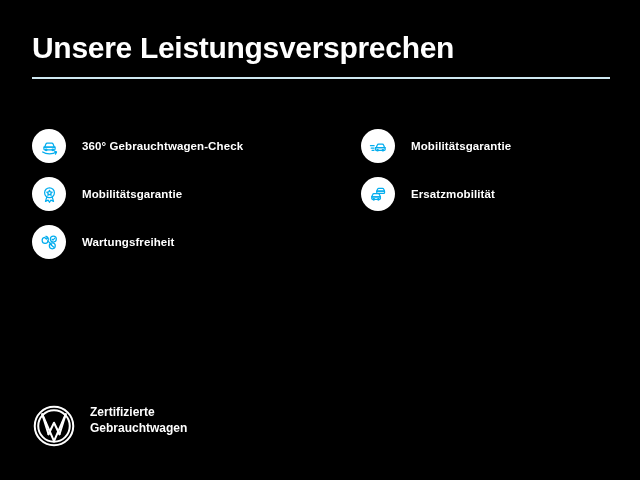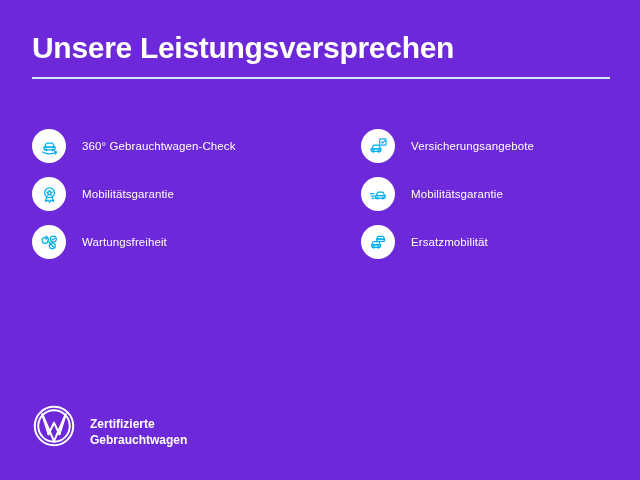--- a/index.html
+++ b/index.html
@@ -10,21 +10,21 @@
   body {
     background:#03ADEE;
     font-family:"Liberation Sans", sans-serif;
     color:#ffffff;
     -webkit-font-smoothing:antialiased;
   }
   .page {
     position:relative;
     width:640px;
     height:480px;
-    background:#6d28d9;
+    background:#000000;
   }
 
   
   .header {
     position:absolute;
     left:32px;
     top:30px;
     width:580px;
   }
   .page-title {
@@ -73,34 +73,34 @@
     justify-content:center;
   }
   .icon-circle svg {
     width:21px;
     height:21px;
     display:block;
   }
   .benefit-label {
     margin-left:16px;
     font-size:11.5px;
-    font-weight:normal;
+    font-weight:bold;
     color:#ffffff;
     line-height:14px;
     letter-spacing:0.1px;
     white-space:nowrap;
   }
 
   
   .brand {
     position:absolute;
     left:32px;
     top:404px;
     display:flex;
-    align-items:flex-end;
+    align-items:flex-start;
   }
   .vw-logo { flex:0 0 auto; width:44px; height:44px; display:block; }
   .brand-text {
     margin-left:14px;
     font-size:12px;
     font-weight:bold;
     line-height:16px;
     color:#ffffff;
     white-space:pre-line;
   }
@@ -160,34 +160,20 @@
         </span>
         <span class="benefit-label">Wartungsfreiheit</span>
       </div>
 
 
     </div>
 
     <div class="col right">
 
 
-      <div class="benefit">
-        <span class="icon-circle">
-          <svg viewBox="0 0 24 24" fill="none" stroke="#03ADEE" stroke-width="1.4" stroke-linecap="round" stroke-linejoin="round">
-            <path d="M3.6 14.6h11.2"></path>
-            <path d="M4.6 14.6l1.2-3.2a1.5 1.5 0 0 1 1.4-1h4.4a1.5 1.5 0 0 1 1.4 1l1.2 3.2"></path>
-            <rect x="3.6" y="14.6" width="11.2" height="3" rx="1"></rect>
-            <circle cx="6.1" cy="17.6" r="0.85"></circle>
-            <circle cx="12.4" cy="17.6" r="0.85"></circle>
-            <rect x="13.4" y="3.2" width="7.2" height="7.2" rx="1"></rect>
-            <path d="M15.3 6.7l1.4 1.5 2.5-2.9"></path>
-          </svg>
-        </span>
-        <span class="benefit-label">Versicherungsangebote</span>
-      </div>
 
 
       <div class="benefit">
         <span class="icon-circle">
           <svg viewBox="0 0 24 24" fill="none" stroke="#03ADEE" stroke-width="1.4" stroke-linecap="round" stroke-linejoin="round">
             <path d="M8.4 13.4h11.2"></path>
             <path d="M9.4 13.4l1.2-3.1a1.5 1.5 0 0 1 1.4-1h4.4a1.5 1.5 0 0 1 1.4 1l1.2 3.1"></path>
             <rect x="8.4" y="13.4" width="11.2" height="2.9" rx="1"></rect>
             <circle cx="10.9" cy="16.3" r="0.85"></circle>
             <circle cx="17.1" cy="16.3" r="0.85"></circle>

